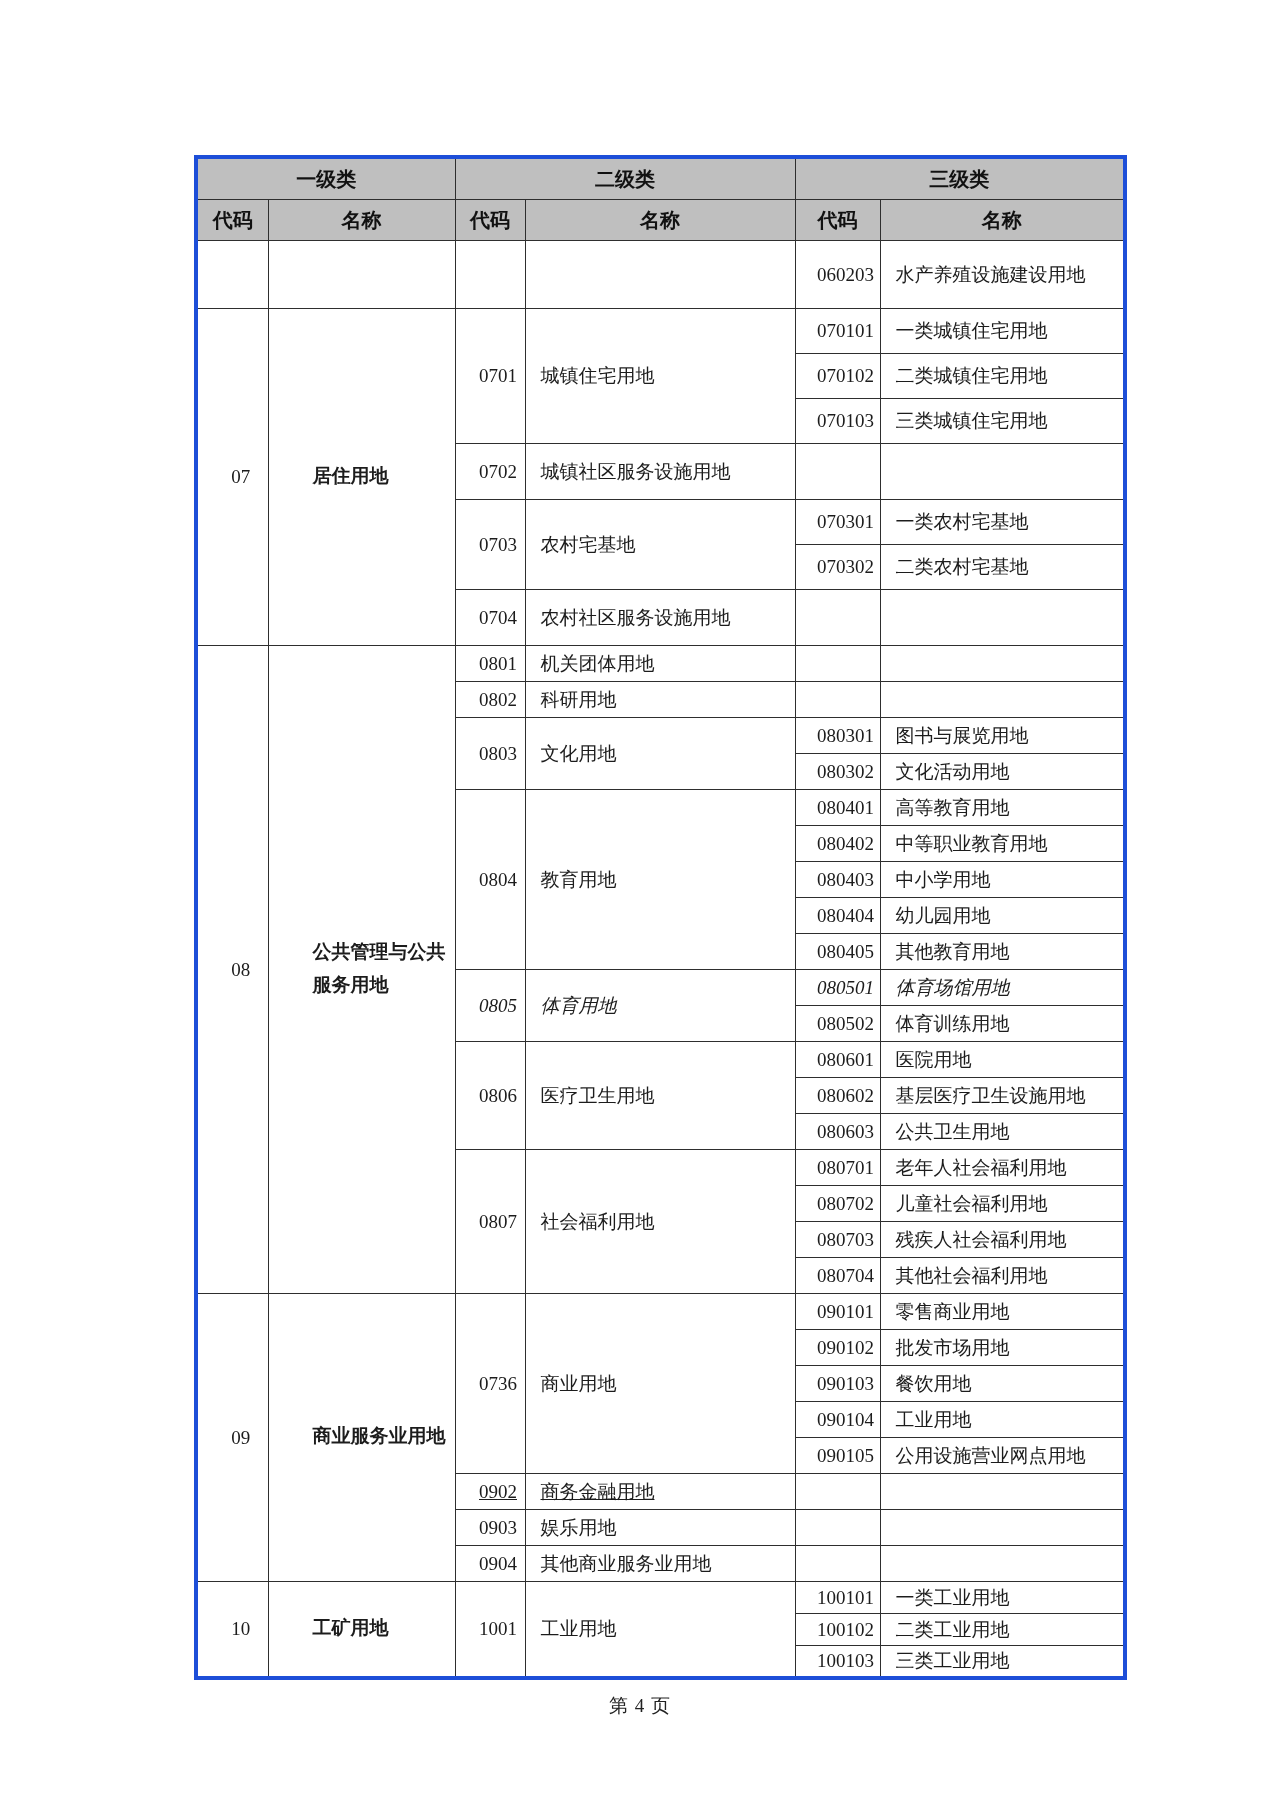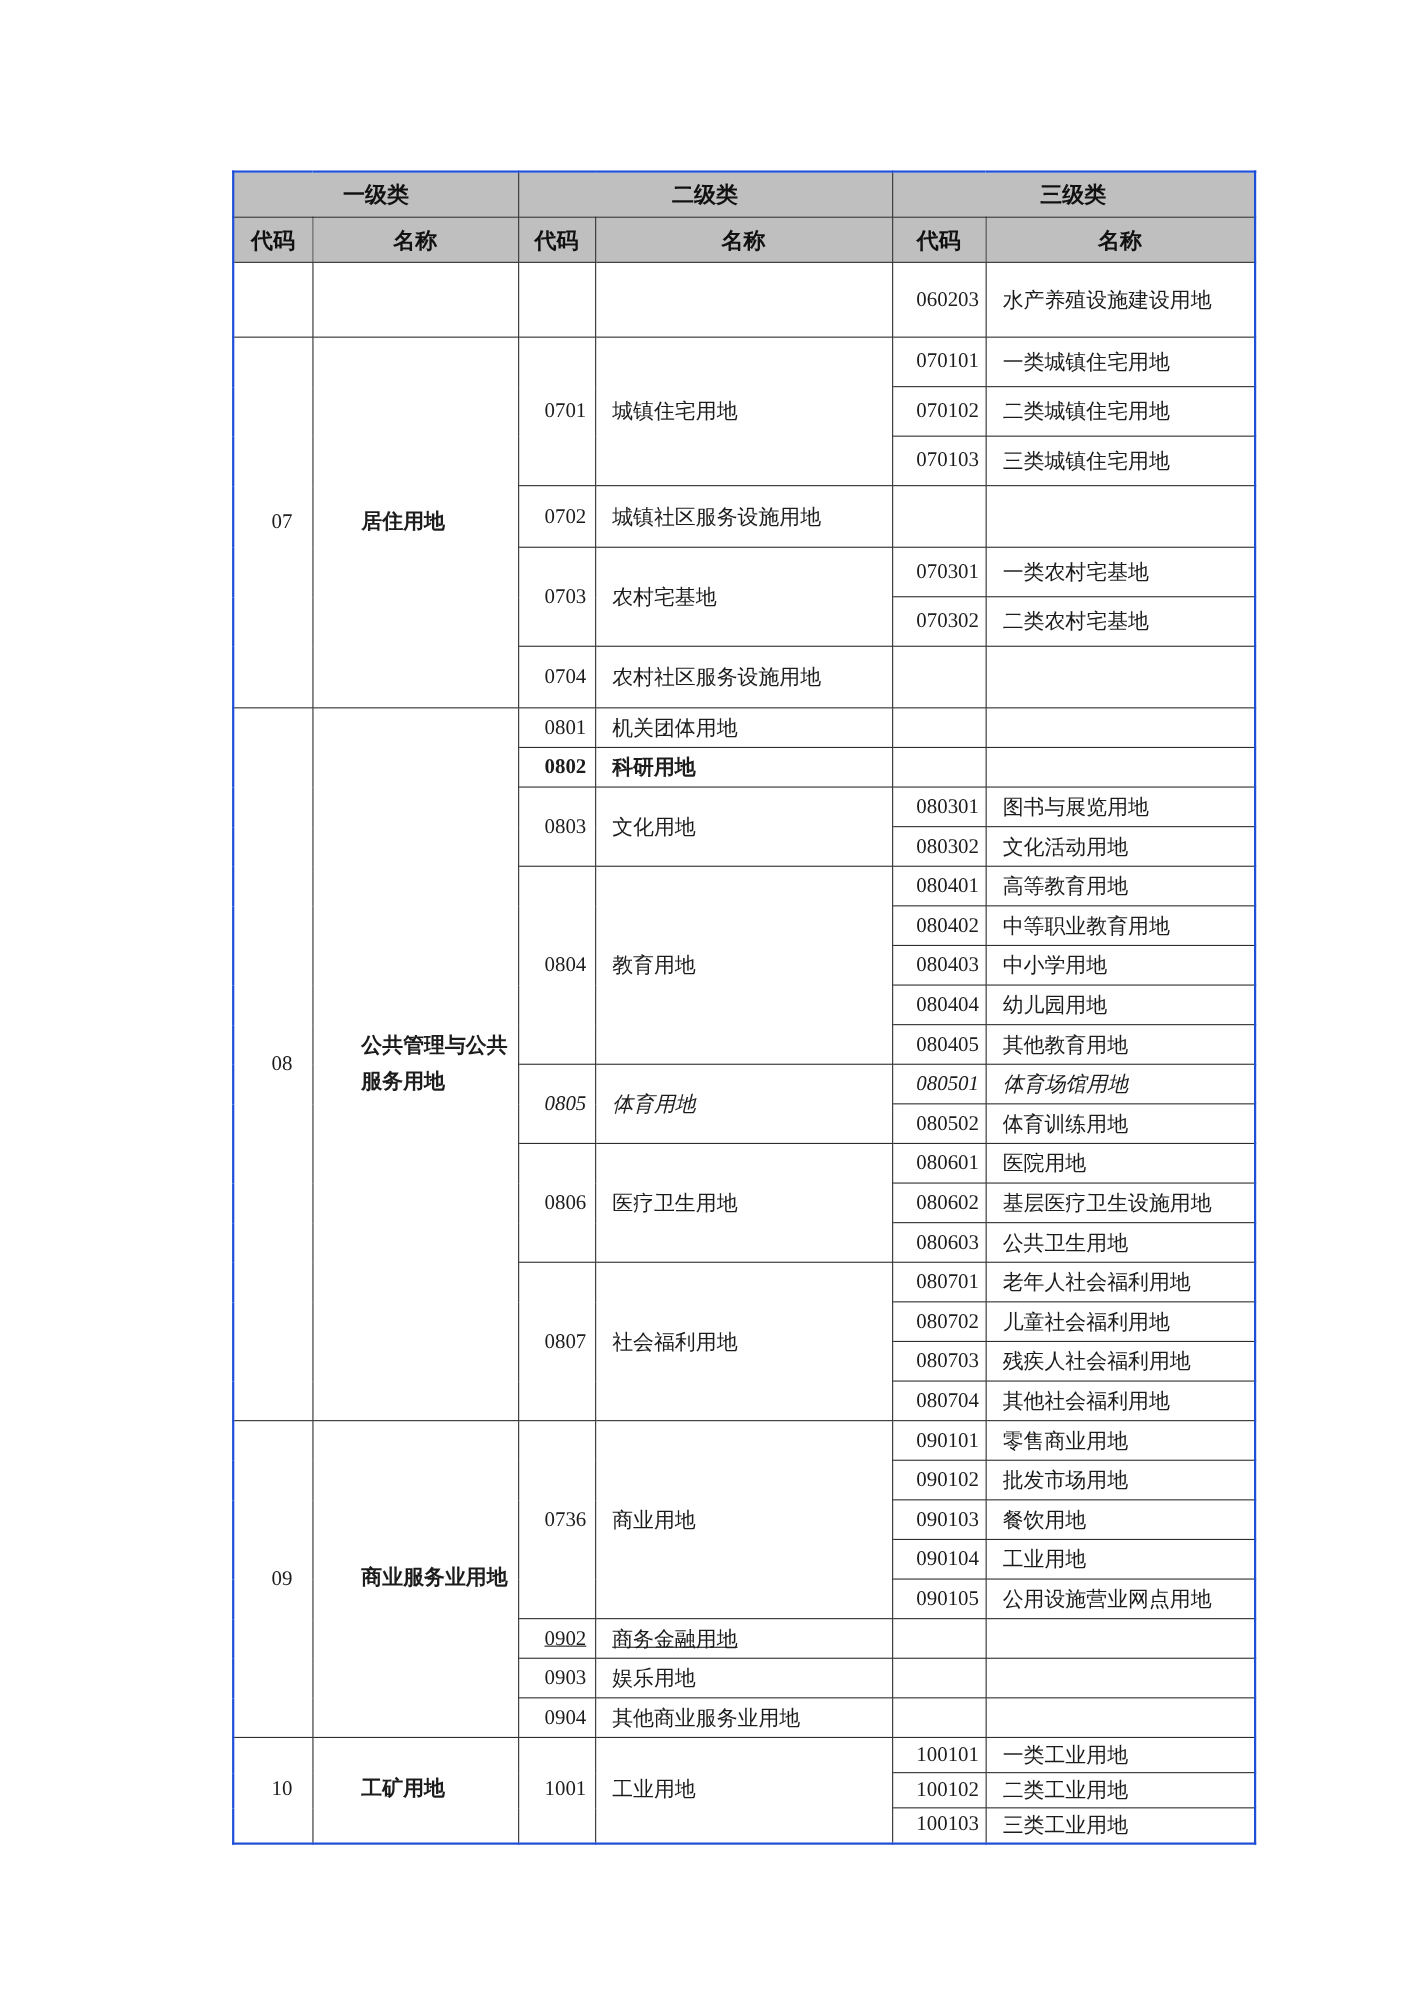--- a/index.html
+++ b/index.html
@@ -7,25 +7,25 @@
     width: 1280px; height: 1810px;
     background: #ffffff;
     position: relative;
     font-family: "Liberation Serif", "DejaVu Serif", serif;
     color: #1c1c1c;
   }
   .page { position: absolute; inset: 0; }
 
   table.cls {
     position: absolute;
-    left: 211px; top: 155px;
+    left: 194px; top: 155px;
     width: 929px;
     border-collapse: collapse;
     table-layout: fixed;
-    border: 2px solid #1d4ed8;
+    border: 4px solid #1d4ed8;
   }
   table.cls th, table.cls td {
     border: 1px solid #2e2e2e;
     overflow: hidden;
   }
   table.cls th {
     background: #bfbfbf;
     font-family: "Liberation Sans", "DejaVu Sans", sans-serif;
     font-weight: bold;
     font-size: 20px;
@@ -145,21 +145,21 @@
           <td class="name"></td>
         </tr>
         <tr style="height: 36px;">
           <td class="code l1code" rowspan="18">08</td>
           <td class="name l1name" rowspan="18">公共管理与公共服务用地</td>
           <td class="code" rowspan="1">0801</td>
           <td class="name" rowspan="1">机关团体用地</td>
           <td class="code"></td>
           <td class="name"></td>
         </tr>
-        <tr style="height: 36px; font-weight: bold;">
+        <tr style="height: 36px;">
           <td class="code" rowspan="1">0802</td>
           <td class="name" rowspan="1">科研用地</td>
           <td class="code"></td>
           <td class="name"></td>
         </tr>
         <tr style="height: 36px;">
           <td class="code" rowspan="2">0803</td>
           <td class="name" rowspan="2">文化用地</td>
           <td class="code">080301</td>
           <td class="name">图书与展览用地</td>
@@ -286,14 +286,15 @@
           <td class="code">100102</td>
           <td class="name">二类工业用地</td>
         </tr>
         <tr style="height: 32px;">
           <td class="code">100103</td>
           <td class="name">三类工业用地</td>
         </tr>
       </tbody>
   </table>
 
+  <div class="footer">第 4 页</div>
 
 </div>
 
 </body></html>

